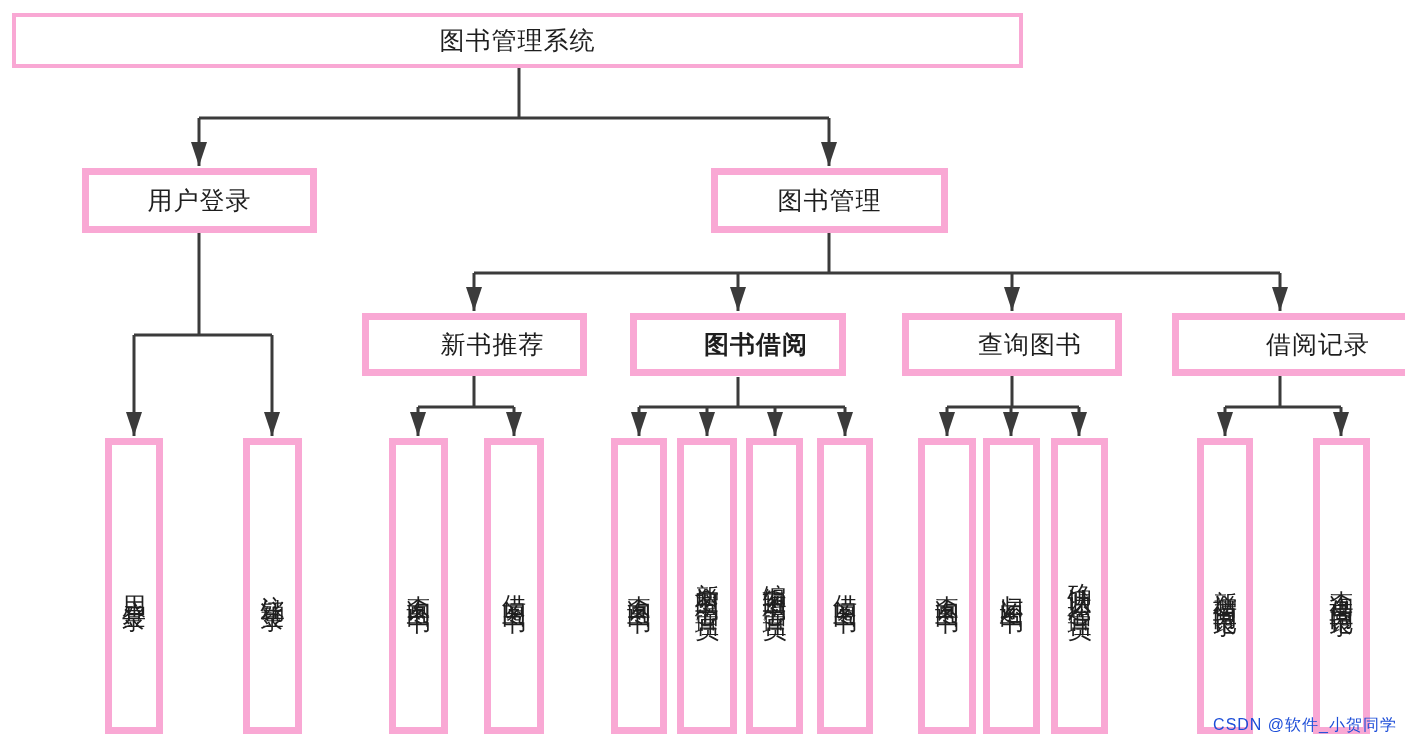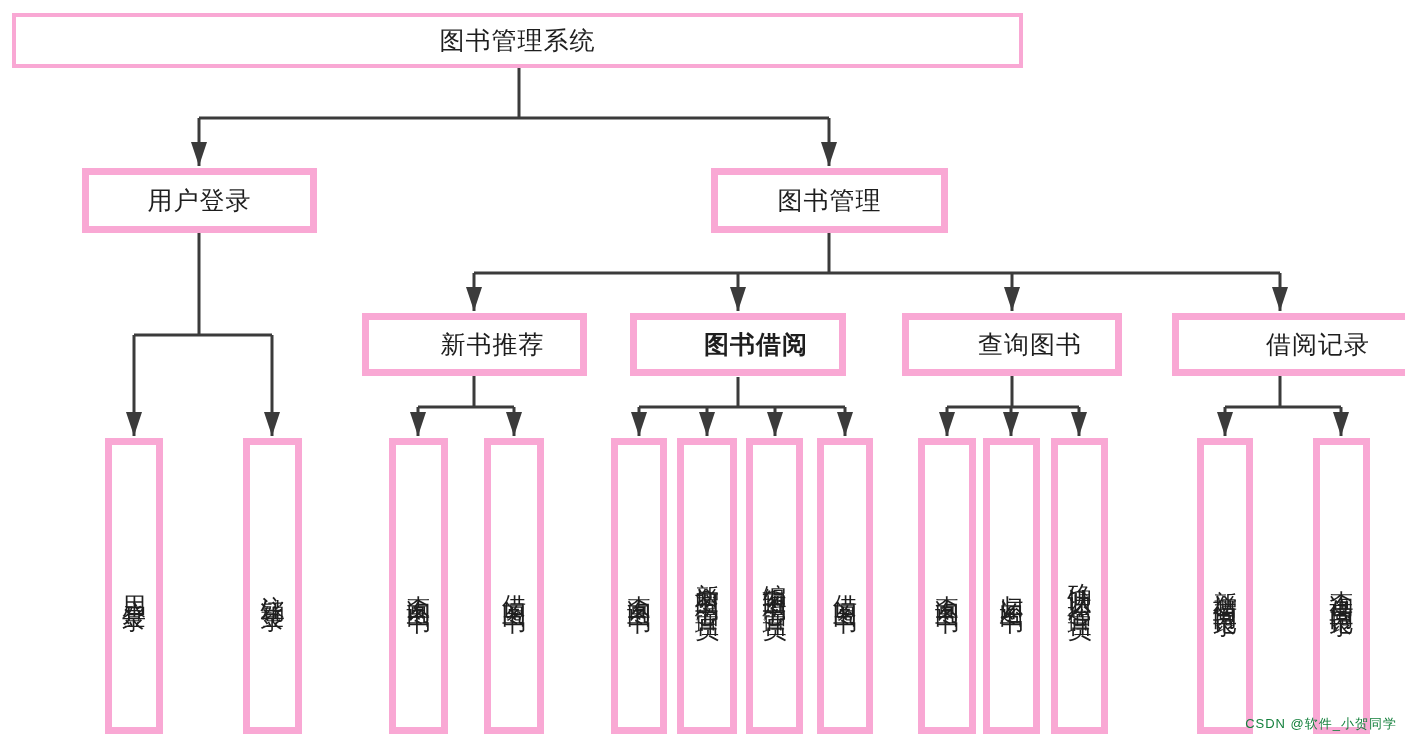--- a/index.html
+++ b/index.html
@@ -18,21 +18,21 @@
   .lvl2{top:168px;height:65px;}
   .lvl3{top:313px;height:63px;padding-left:36px;}
   .leaf{top:438px;height:296px;}
   .vtext{
     writing-mode:vertical-rl;text-orientation:mixed;
     font-size:24px;letter-spacing:5px;line-height:1;
     color:#1e1e1e;white-space:nowrap;
   }
   .watermark{
     position:absolute;right:8px;top:715px;
-    font-size:13px;color:#15803d;letter-spacing:1px;white-space:nowrap;
+    font-size:16px;color:#1d4ed8;letter-spacing:1px;white-space:nowrap;
   }
 </style>
 </head>
 <body>
 
 <div class="canvas">
 
   <svg class="wires" width="1405" height="747" viewBox="0 0 1405 747">
     <defs>
       <marker id="ah" markerUnits="userSpaceOnUse" markerWidth="30" markerHeight="20" refX="24" refY="10" orient="auto">

